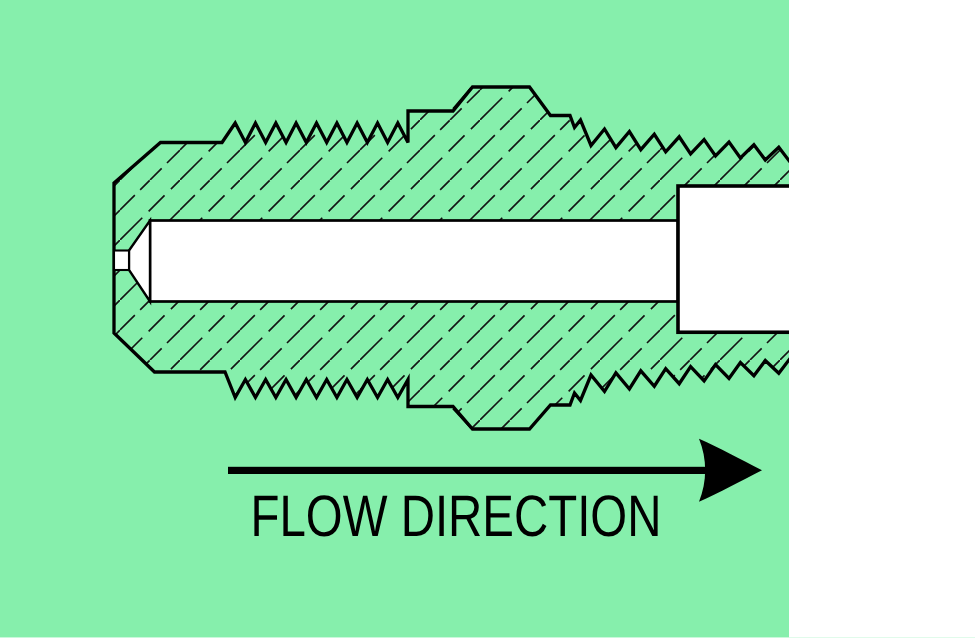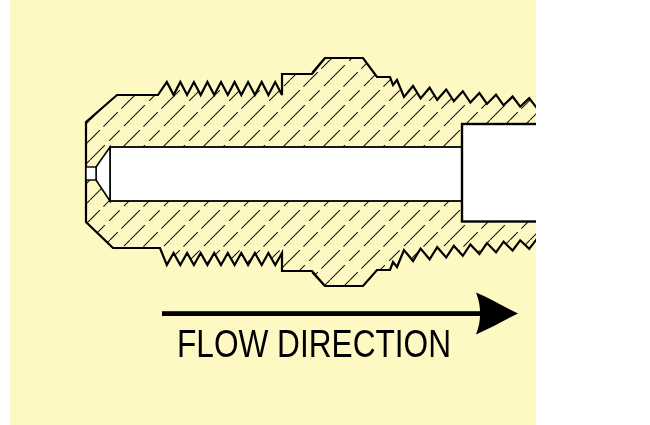--- a/index.html
+++ b/index.html
@@ -5,23 +5,22 @@
   html, body {
     margin: 0;
     padding: 0;
     background: #ffffff;
     font-family: "Liberation Sans", sans-serif;
   }
   .canvas {
     position: relative;
     width: 526px;
     height: 425px;
-    background: #fef9c3;
+    background: #86efac;
     overflow: hidden;
-    margin-left: 10px;
   }
   svg { display: block; }
   .flow-text {
     font-family: "Liberation Sans", sans-serif;
     font-size: 39px;
     font-weight: 400;
     fill: #000000;
   }
 </style>
 </head>

